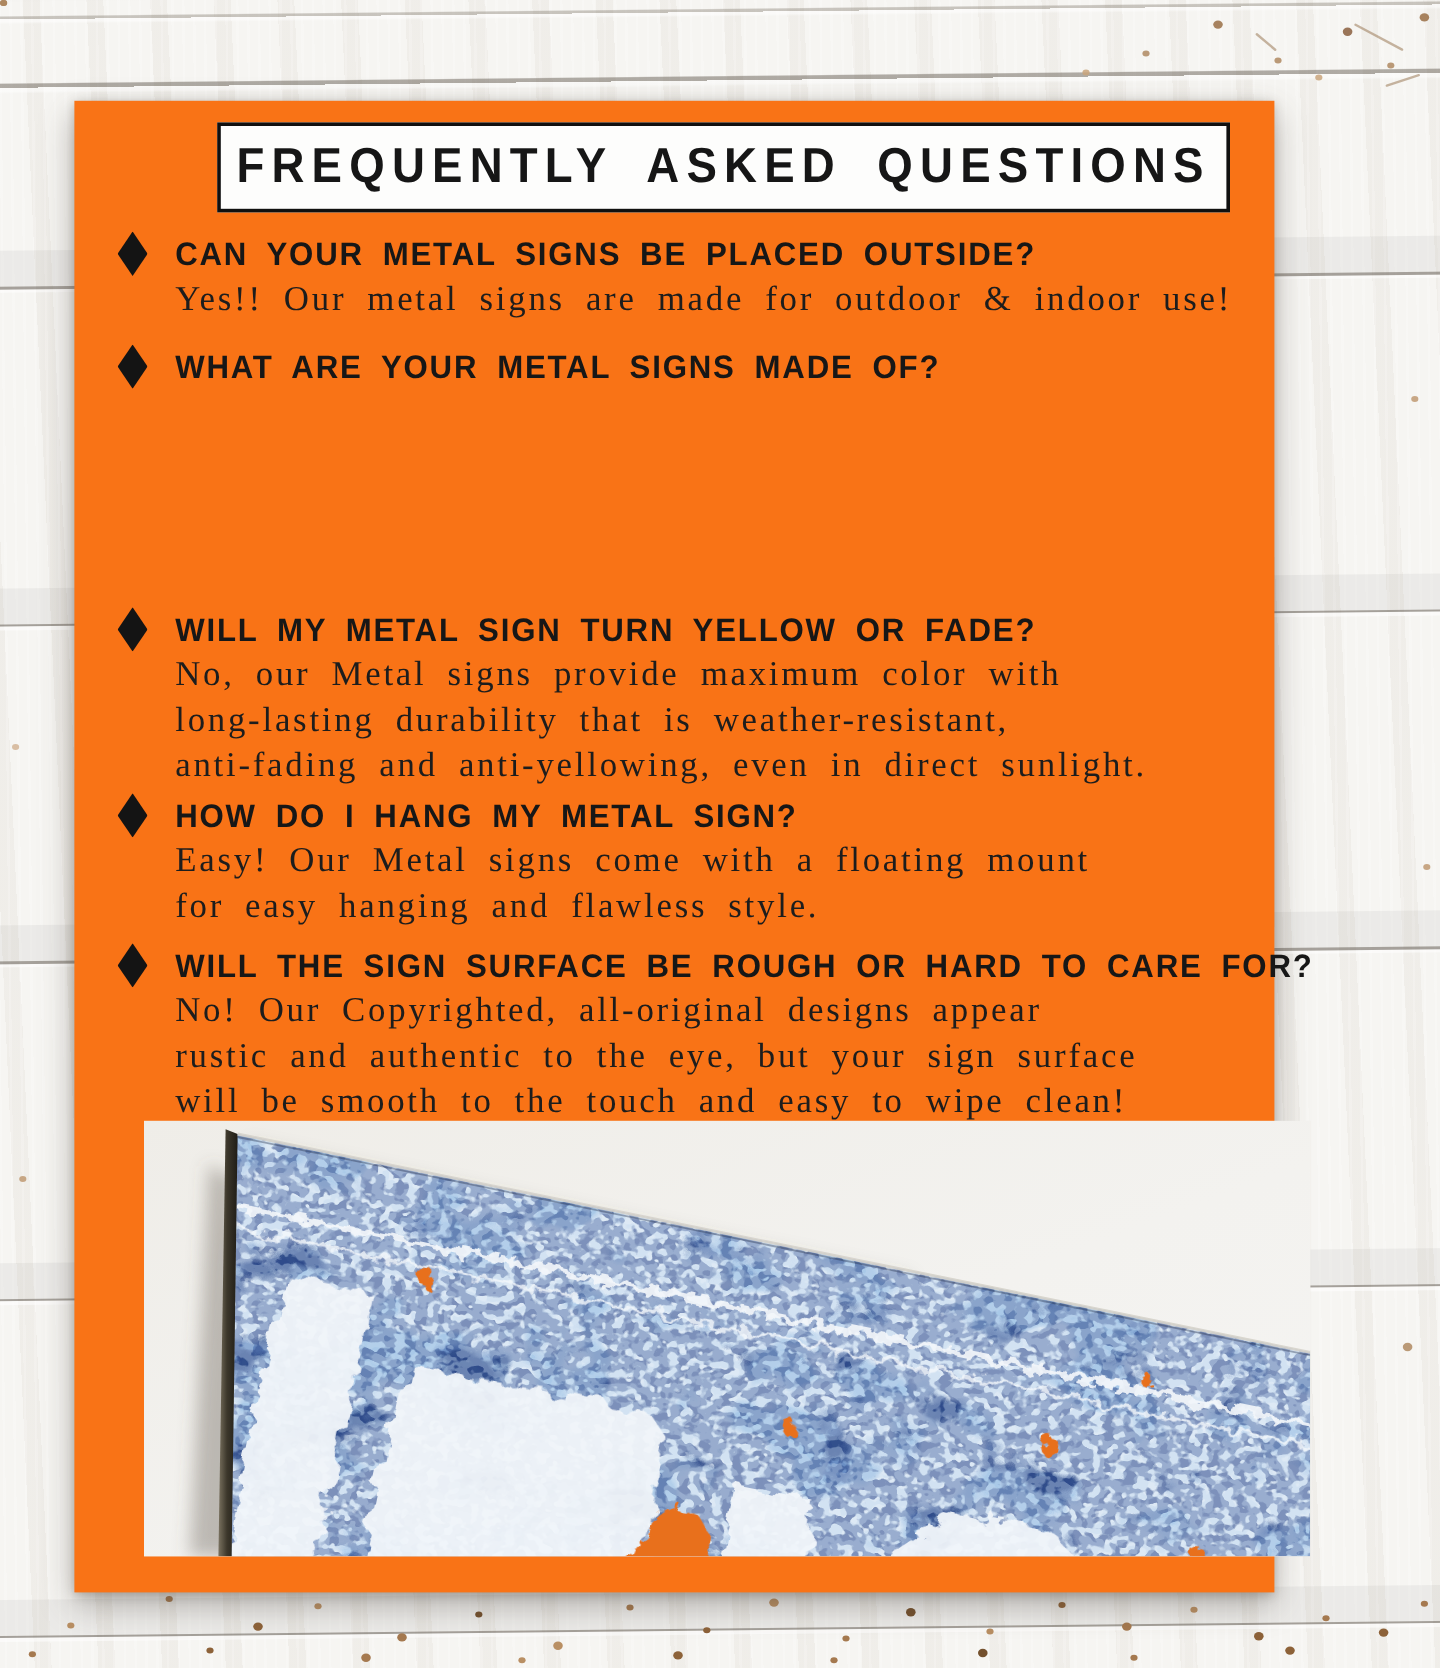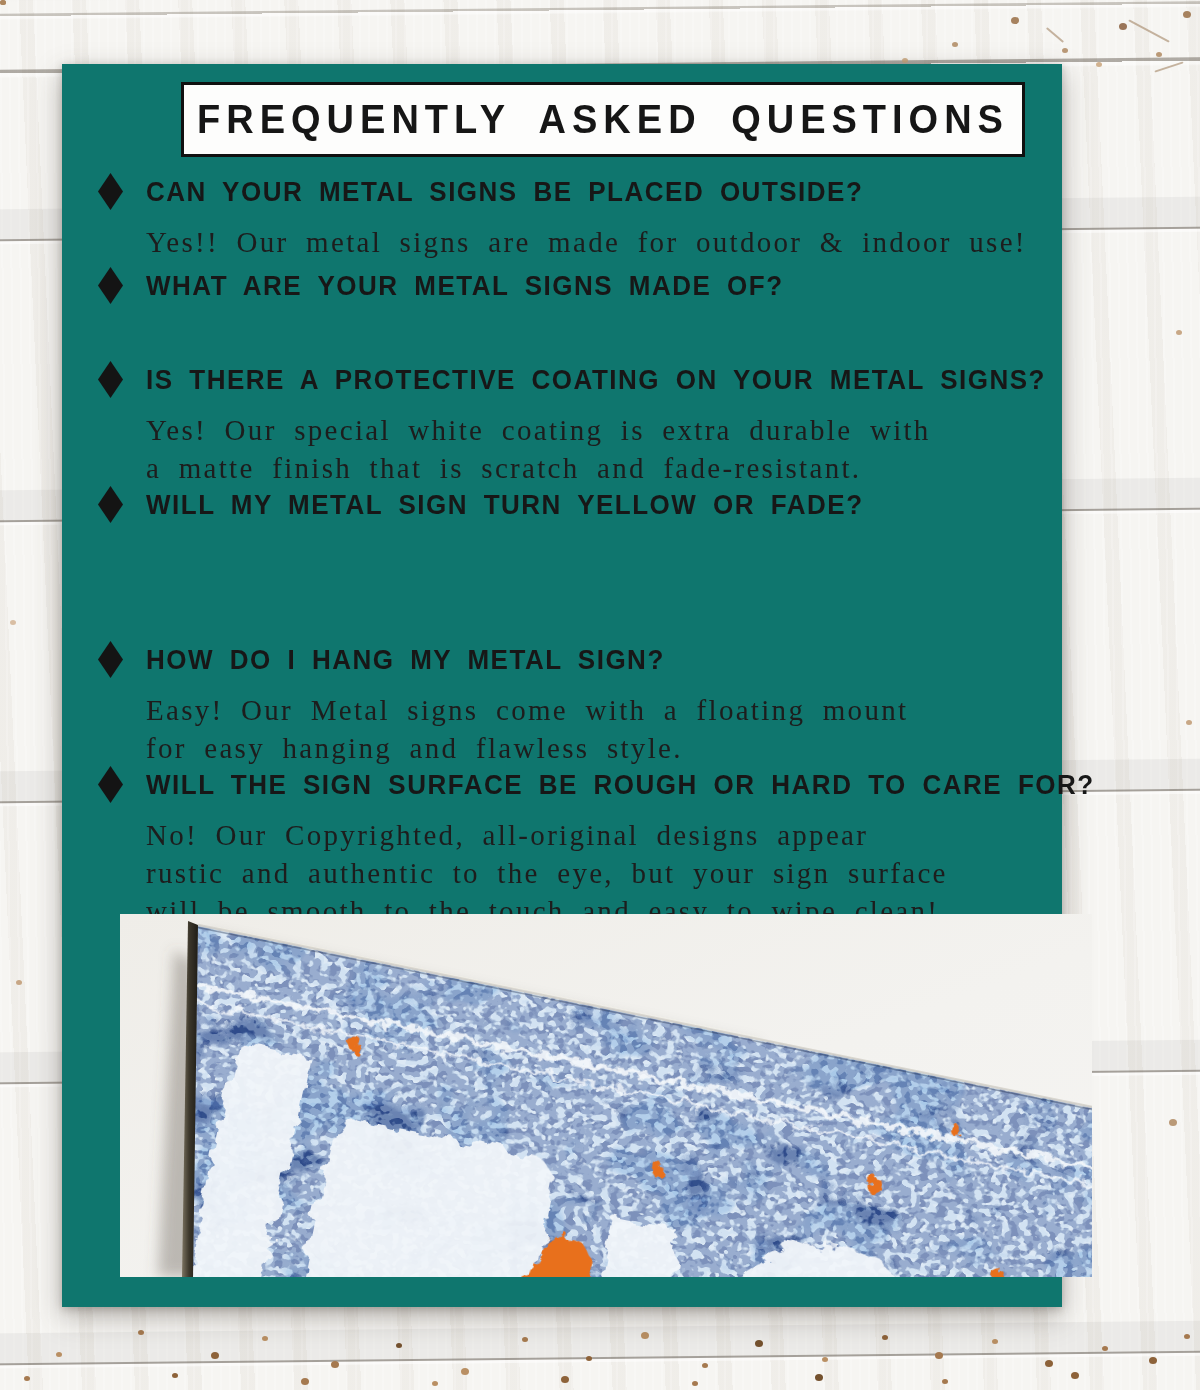--- a/index.html
+++ b/index.html
@@ -36,36 +36,36 @@
       1120px 24px 0 1px #8a5f3e, 1156px 52px 0 0 #b08a62, 1184px 12px 0 1px #9a6f46,
       1096px 62px 0 0 #caa57c, 902px 58px 0 0 #caa57c, 762px 112px 0 0 #d4b596,
       1176px 330px 0 0 #c09a73, 1186px 720px 0 0 #c09a73, 1170px 1120px 0 1px #b08a62,
       16px 980px 0 0 #c09a73, 10px 620px 0 0 #d4b596;}
   .scratch{position:absolute;background:#9a7a58;opacity:.55;border-radius:2px;}
   .s1{left:1286px;top:30px;width:46px;height:2px;transform:rotate(28deg);left:1126px;}
   .s2{left:1154px;top:66px;width:30px;height:2px;transform:rotate(-18deg);}
   .s3{left:1044px;top:34px;width:22px;height:2px;transform:rotate(40deg);}
 
   
-  .card{position:absolute;left:62px;top:64px;width:1000px;height:1243px;background:#0f766e;
+  .card{position:absolute;left:62px;top:84px;width:1000px;height:1243px;background:#f97316;
     box-shadow:0 10px 26px rgba(72,64,54,.38), 0 2px 8px rgba(72,64,54,.28);}
 
   .title-box{position:absolute;left:119px;top:18px;width:838px;height:69px;border:3px solid #101010;
     background:#fdfdfc;display:flex;align-items:center;justify-content:center;}
   .title{font-size:38px;font-weight:700;letter-spacing:6px;word-spacing:13px;color:#161616;
     transform:scaleY(1.08);white-space:nowrap;}
 
   .faq-item{position:absolute;left:0;width:100%;padding-left:84px;padding-right:5px;box-sizing:border-box;}
   .i0{top:113px}.i1{top:207px}.i2{top:301px}.i3{top:426px}.i4{top:581px}.i5{top:706px}
   .bullet{position:absolute;left:36px;top:-4px;width:25px;height:37px;background:#141414;
     clip-path:polygon(50% 0,100% 50%,50% 100%,0 50%);}
   .q{font-size:26px;font-weight:700;letter-spacing:1.5px;word-spacing:7px;color:#171717;
     line-height:1.12;transform-origin:left top;transform:scaleY(1.04);white-space:nowrap;}
   .a{font-family:"Liberation Serif","DejaVu Serif",serif;font-size:29px;letter-spacing:2.3px;
-    word-spacing:8px;line-height:38px;color:#1d1d1d;white-space:pre-line;margin-top:17px;}
+    word-spacing:8px;line-height:38px;color:#1d1d1d;white-space:pre-line;margin-top:4px;}
 
   
   .photo{position:absolute;left:58px;top:850px;width:972px;height:363px;overflow:hidden;background:#efede9;}
 </style>
 </head>
 <body>
 
 <div class="stage">
 
   <div class="wood"></div>
@@ -85,30 +85,27 @@
       <span class="bullet"></span>
       <div class="q">CAN YOUR METAL SIGNS BE PLACED OUTSIDE?</div>
       <div class="a">Yes!! Our metal signs are made for outdoor &amp; indoor use!</div>
     </div>
 
     <div class="faq-item i1">
       <span class="bullet"></span>
       <div class="q">WHAT ARE YOUR METAL SIGNS MADE OF?</div>
     </div>
 
-    <div class="faq-item i2">
-      <span class="bullet"></span>
-      <div class="q">IS THERE A PROTECTIVE COATING ON YOUR METAL SIGNS?</div>
-      <div class="a">Yes! Our special white coating is extra durable with
-a matte finish that is scratch and fade-resistant.</div>
-    </div>
 
     <div class="faq-item i3">
       <span class="bullet"></span>
       <div class="q">WILL MY METAL SIGN TURN YELLOW OR FADE?</div>
+      <div class="a">No, our Metal signs provide maximum color with
+long-lasting durability that is weather-resistant,
+anti-fading and anti-yellowing, even in direct sunlight.</div>
     </div>
 
     <div class="faq-item i5">
       <span class="bullet"></span>
       <div class="q">WILL THE SIGN SURFACE BE ROUGH OR HARD TO CARE FOR?</div>
       <div class="a">No! Our Copyrighted, all-original designs appear
 rustic and authentic to the eye, but your sign surface
 will be smooth to the touch and easy to wipe clean!</div>
     </div>
 

